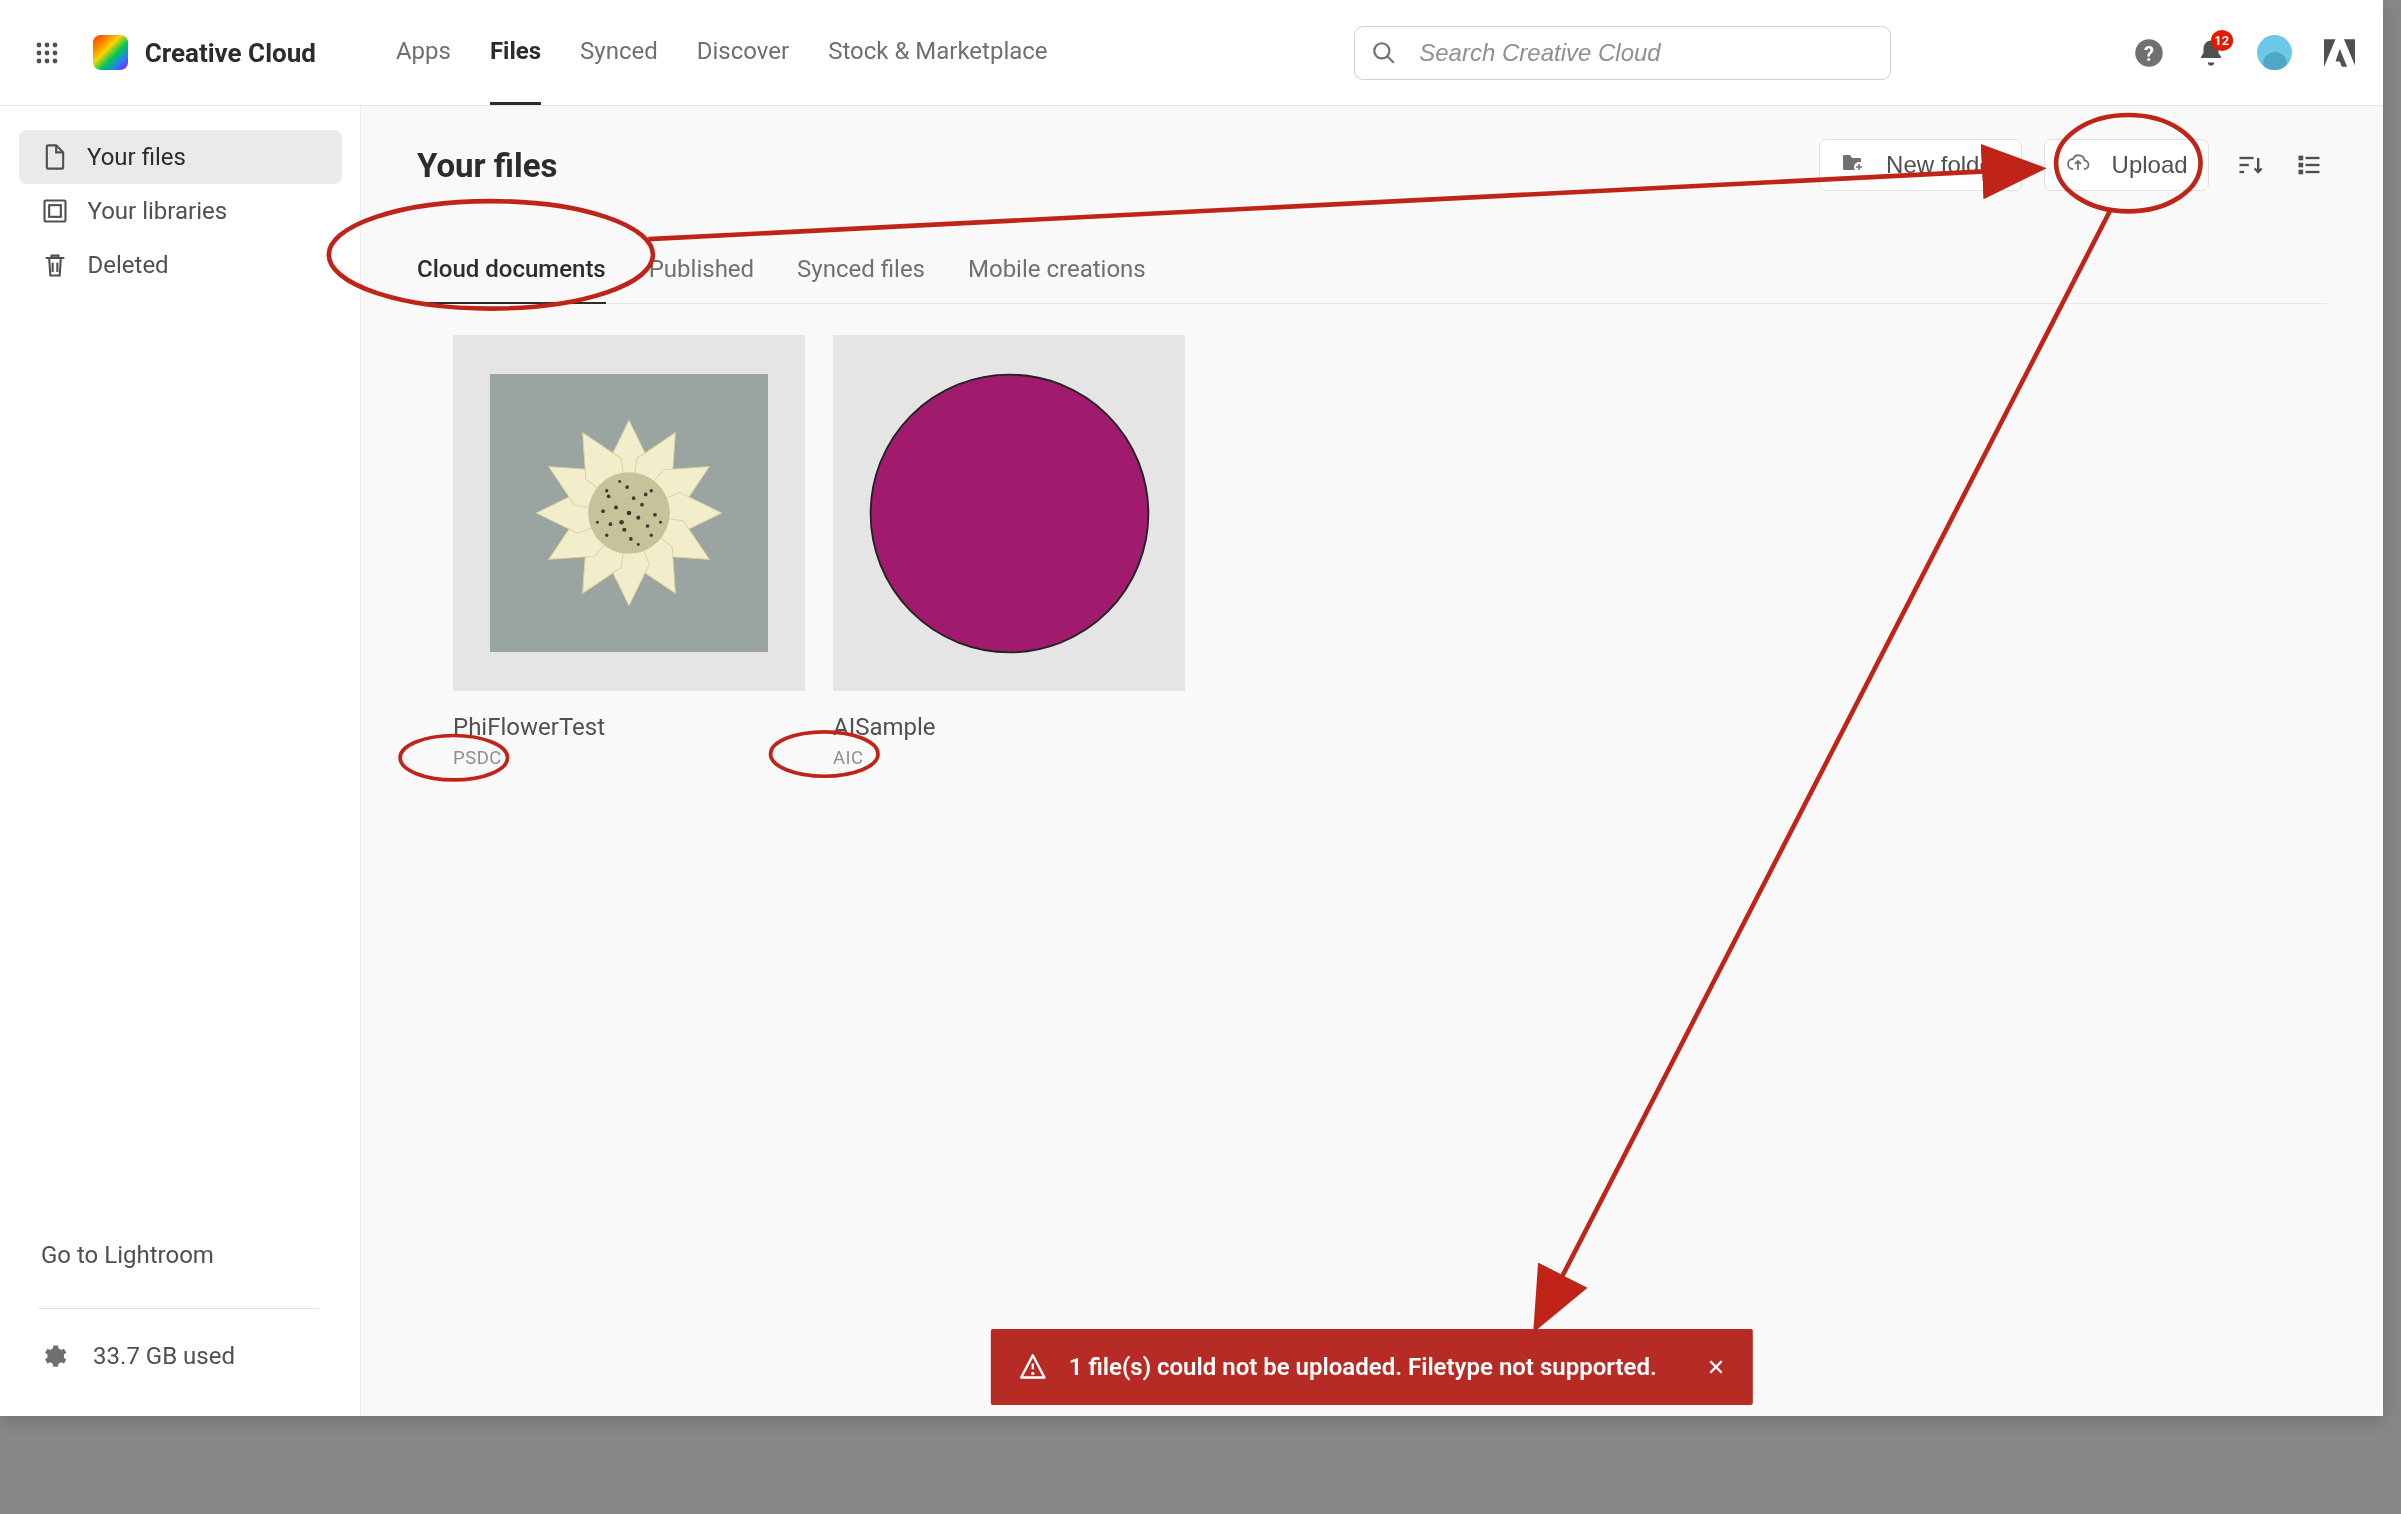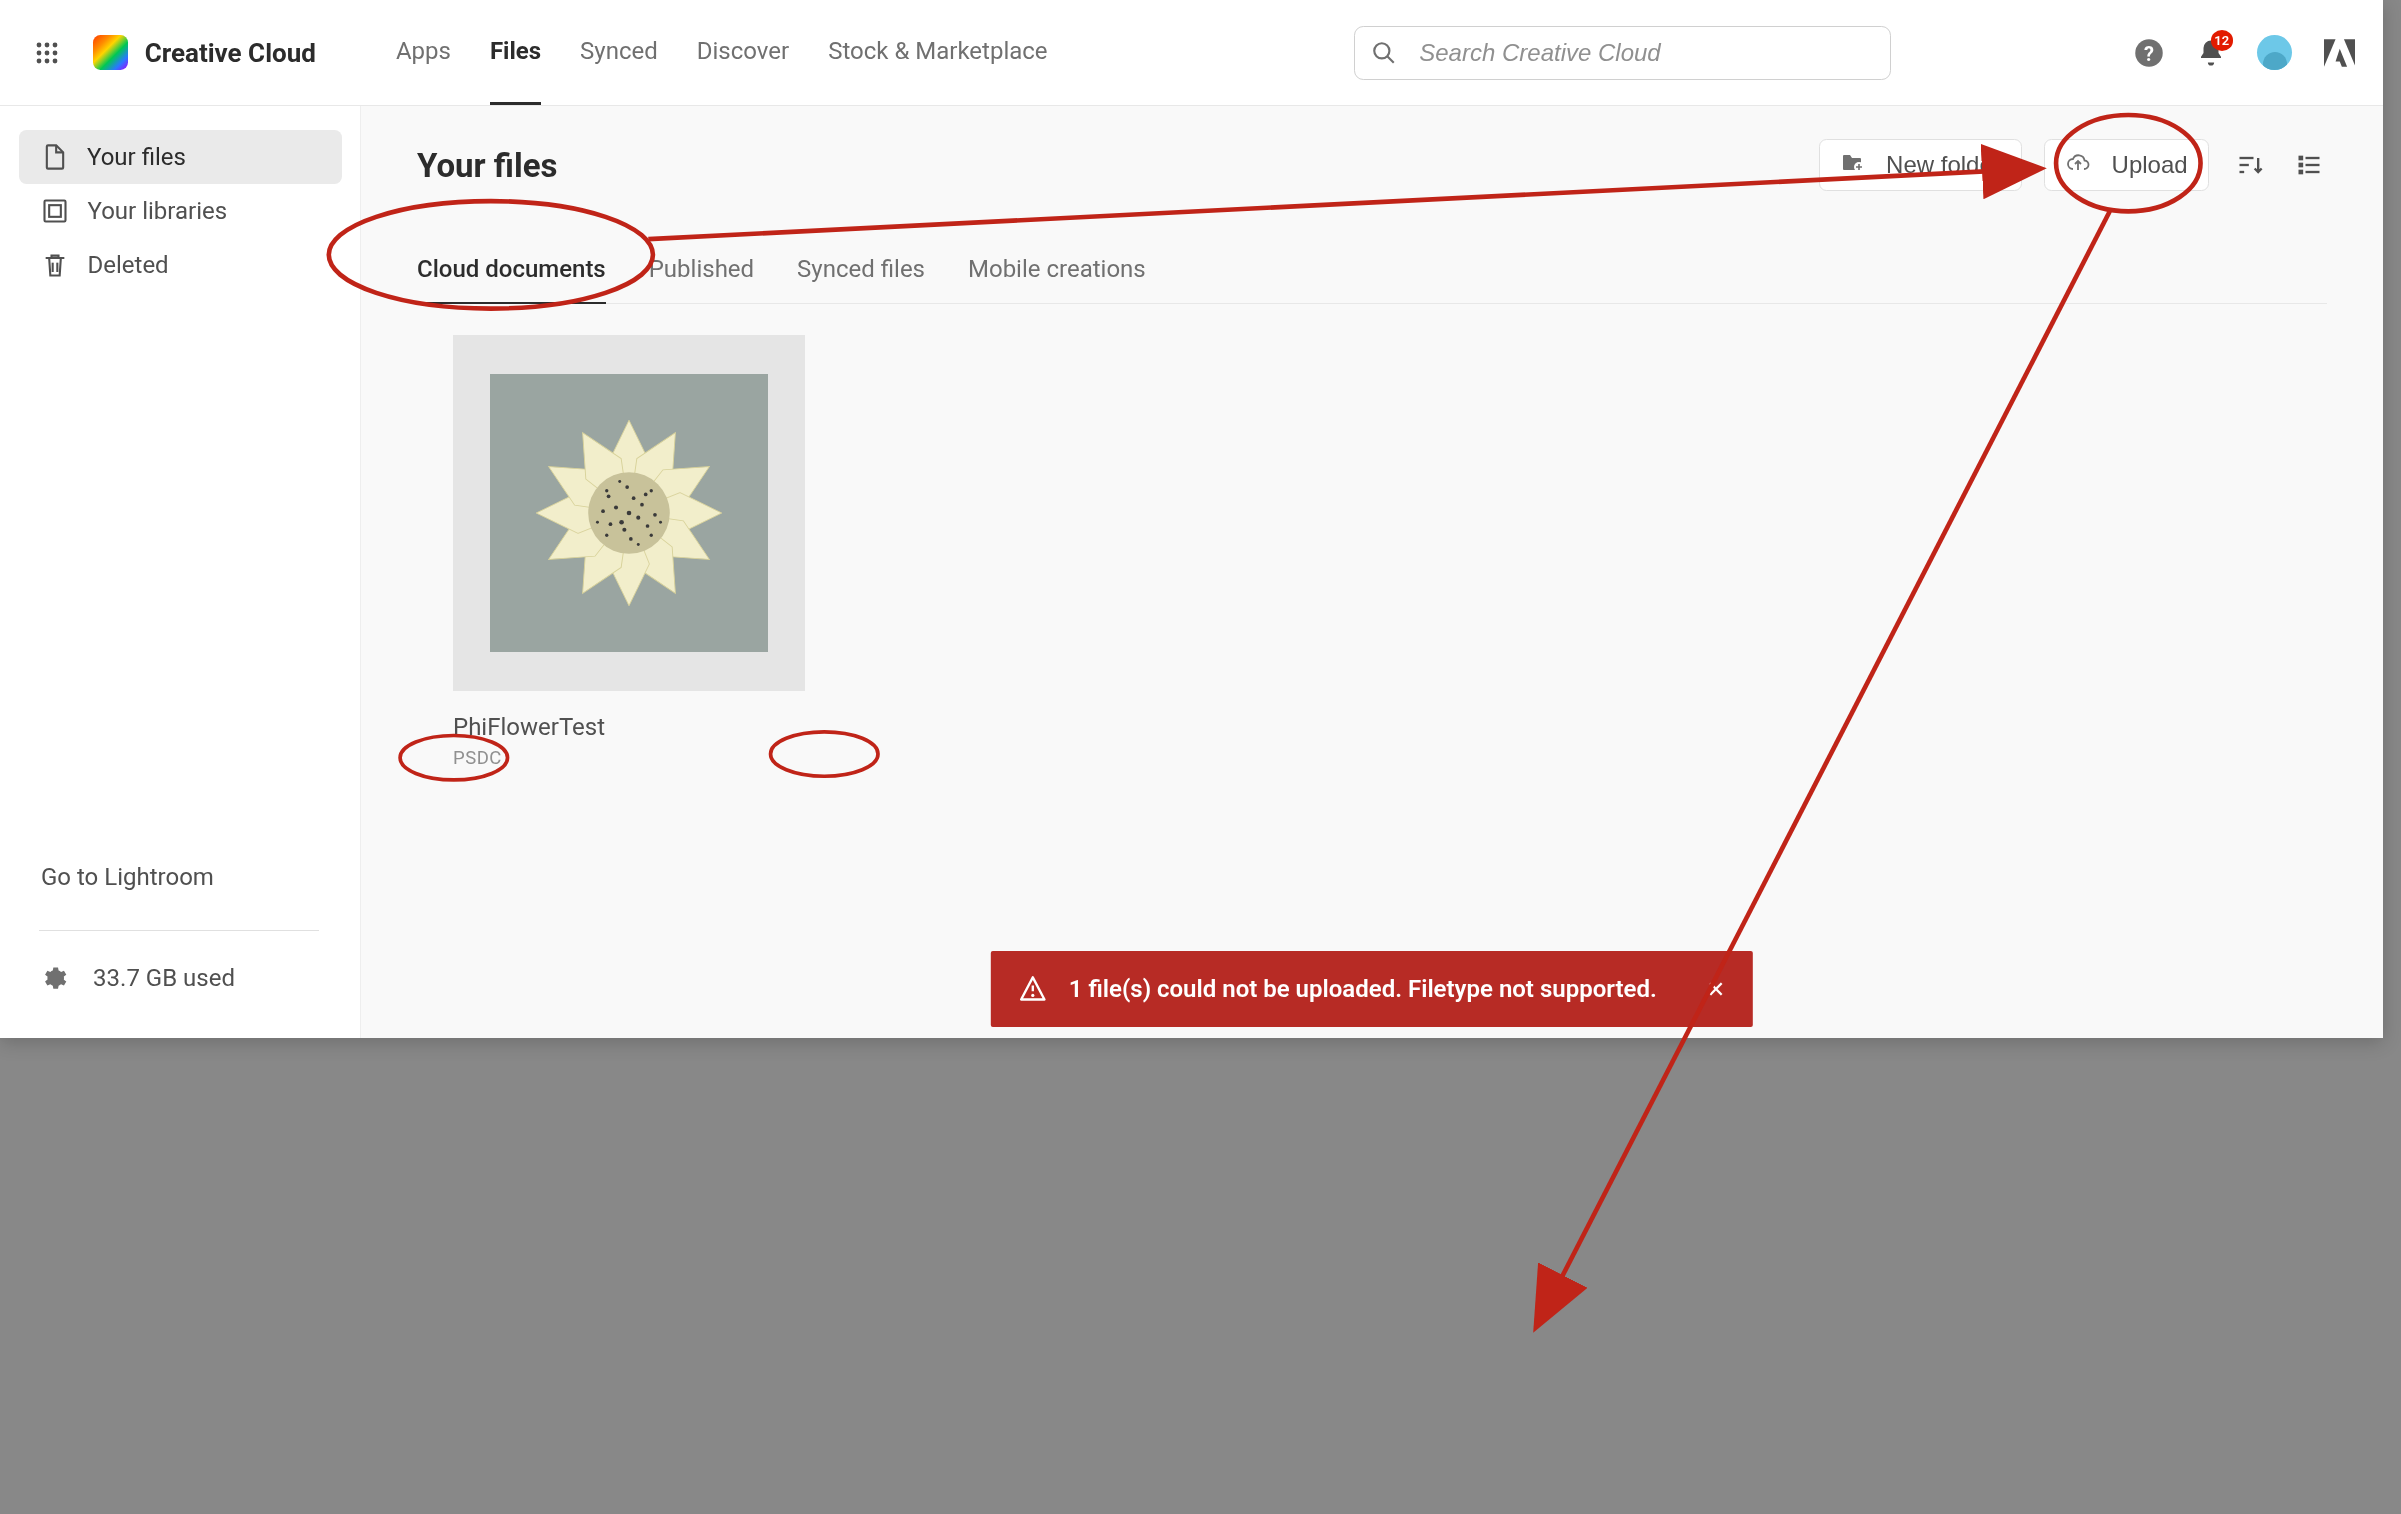--- a/index.html
+++ b/index.html
@@ -8,21 +8,21 @@
     background: #f5f5f5;
     width: 2401px;
     height: 1514px;
     overflow: hidden;
     position: relative;
   }
   .app-window {
     position: absolute;
     top: 0; left: 0;
     width: 2383px;
-    height: 1038px;
+    height: 1416px;
     background: #eab308;
     box-shadow: 0 3.7px 18.5px rgba(0,0,0,0.2);
   }
   .backdrop {
     position: absolute;
     top: 0; left: 0; right: 0; bottom: 0;
     background: #888;
   }
 
   
@@ -478,20 +478,29 @@
                       <circle cx="-10" cy="-34" r="1.6"></circle>
                   </g>
                 </g>
               </svg>
             </div>
           </div>
           <div class="file-name">PhiFlowerTest</div>
           <div class="file-type">PSDC</div>
         </div>
 
+        <div class="file-card">
+          <div class="thumb">
+            <svg width="287" height="287" viewBox="0 0 310 310">
+              <circle cx="155" cy="155" r="150" fill="#a01a6d" stroke="#222" stroke-width="2"></circle>
+            </svg>
+          </div>
+          <div class="file-name">AISample</div>
+          <div class="file-type">AIC</div>
+        </div>
 
       </div>
 
       <div class="toast">
         <svg width="28" height="28" viewBox="0 0 24 24" fill="#fff">
             <path d="M12 2 L22 21 H2 Z" fill="none" stroke="#fff" stroke-width="2" stroke-linejoin="round"></path>
             <line x1="12" y1="9" x2="12" y2="14" stroke="#fff" stroke-width="2"></line>
             <circle cx="12" cy="17.5" r="1.4" fill="#fff"></circle>
           </svg>
         <span class="toast-msg">1 file(s) could not be uploaded. Filetype not supported.</span>

